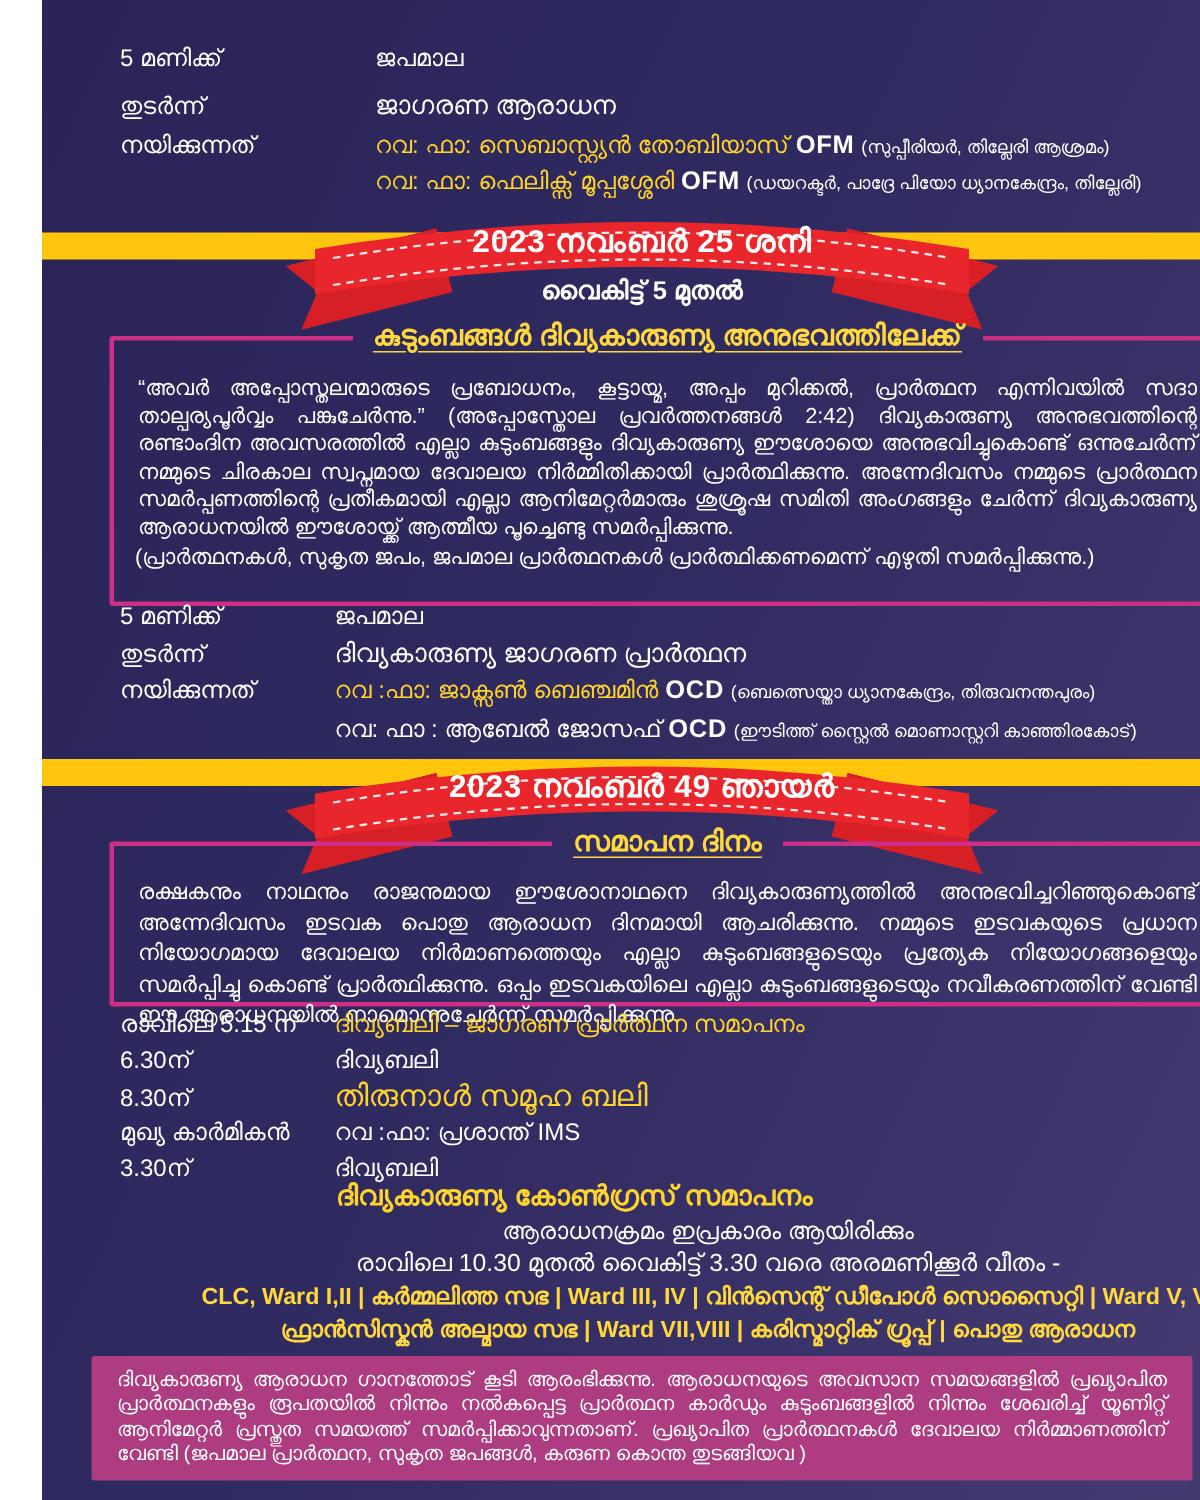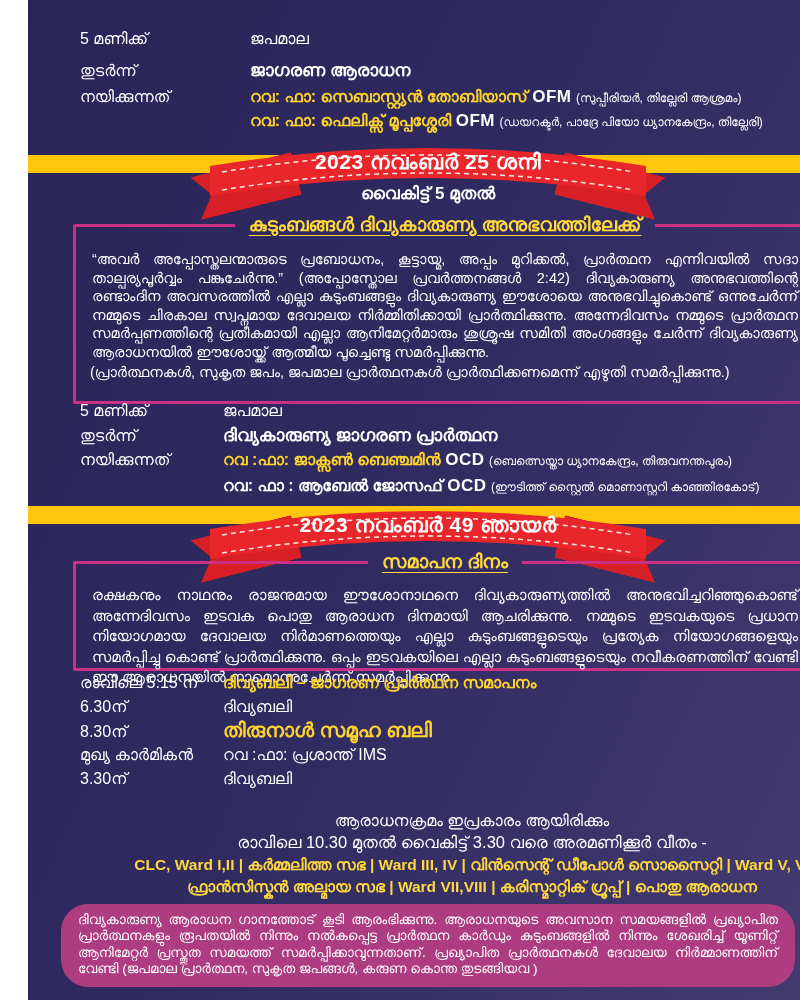--- a/index.html
+++ b/index.html
@@ -5,21 +5,21 @@
   html,body{margin:0;padding:0;}
   .page{
     position:relative;width:800px;height:1000px;overflow:hidden;
     background:linear-gradient(115deg,#2a2458 0%,#2f2a60 45%,#443b71 100%);
     font-family:"Liberation Sans", sans-serif;color:#ffffff;margin-left:28px;
   }
   .line{position:absolute;left:52px;right:36px;display:flex;align-items:baseline;}
   .lbl{flex:none;font-size:16px;color:#ffffff;}
   .w170{width:170px;} .w143{width:143px;}
   .val{font-size:16px;}
-  .b{font-weight:bold;}
+  .b{font-weight:normal;}
   .y{color:#ffd42a;}
   .big{font-size:17.5px;}
   .bigger{font-size:20px;}
   .ofm{font-size:17px;font-weight:bold;color:#ffffff;letter-spacing:.5px;text-align:right;}
   .det{font-size:12px;color:#ffffff;}
   .leader-line{white-space:nowrap;}
   
   .band-yellow{position:absolute;left:0;width:800px;height:18px;background:#ffc60d;}
   
   .ribbon{position:absolute;left:160px;width:480px;height:86px;}
@@ -37,21 +37,21 @@
   fieldset.infobox legend{margin:0 auto;padding:0 14px;text-align:center;
     font-size:19px;font-weight:bold;color:#ffd83d;
     text-decoration:underline;text-underline-offset:4px;}
   .box-body{font-size:14.5px;line-height:18.6px;text-align:justify;margin:10px 2px 0;color:#ffffff;}
   .box-body2{font-size:15px;line-height:20.5px;text-align:justify;margin:8px 2px 0;color:#ffffff;}
   .box-footer{font-size:14.5px;text-align:left;margin:2px 0 0;color:#ffffff;}
   .center-line{position:absolute;left:0;width:800px;text-align:center;padding-left:44px;}
   .wards{font-size:15.5px;font-weight:bold;color:#ffd83d;}
   .congress{position:absolute;left:196px;font-size:18.5px;font-weight:bold;color:#ffd42a;}
   .footer-box{position:absolute;left:33px;top:904px;width:734px;box-sizing:border-box;
-    background:#ad3c80;border-radius:27px;padding:8px 17px 9px;
+    background:#ad3c80;border-radius:2px;padding:8px 17px 9px;
     font-size:13.6px;line-height:16.4px;text-align:justify;color:#ffffff;}
 </style>
 </head>
 <body>
 
 <div class="page">
 
   <div class="line" style="top:30px">
     <span class="lbl w170">5 മണിക്ക്</span>
     <span class="val">ജപമാല</span>
@@ -152,20 +152,21 @@
   </div>
   <div class="line" style="top:746px">
     <span class="lbl w143">മുഖ്യ കാർമികൻ</span>
     <span class="val">റവ :ഫാ: പ്രശാന്ത് IMS</span>
   </div>
   <div class="line" style="top:770px">
     <span class="lbl w143">3.30ന്</span>
     <span class="val">ദിവ്യബലി</span>
   </div>
 
+  <div class="congress" style="top:786px">ദിവ്യകാരുണ്യ കോൺഗ്രസ് സമാപനം</div>
   <div class="center-line" style="top:812px;font-size:16px">ആരാധനക്രമം ഇപ്രകാരം ആയിരിക്കും</div>
   <div class="center-line" style="top:833px;font-size:16.5px">രാവിലെ 10.30 മുതൽ വൈകിട്ട് 3.30 വരെ അരമണിക്കൂർ വീതം -</div>
   <div class="center-line wards" style="top:856px">CLC, Ward I,II | കർമ്മലിത്ത സഭ | Ward III, IV | വിൻസെന്റ് ഡീപോൾ സൊസൈറ്റി | Ward V, VI</div>
   <div class="center-line wards" style="top:878px">ഫ്രാൻസിസ്കൻ അല്മായ സഭ | Ward  VII,VIII | കരിസ്മാറ്റിക് ഗ്രൂപ്പ് | പൊതു ആരാധന</div>
 
   <div class="footer-box">
     <span>ദിവ്യകാരുണ്യ ആരാധന ഗാനത്തോട് കൂടി ആരംഭിക്കുന്നു. ആരാധനയുടെ അവസാന സമയങ്ങളിൽ പ്രഖ്യാപിത പ്രാർത്ഥനകളും രൂപതയിൽ നിന്നും നൽകപ്പെട്ട പ്രാർത്ഥന കാർഡും കുടുംബങ്ങളിൽ നിന്നും  ശേഖരിച്ച് യൂണിറ്റ് ആനിമേറ്റർ പ്രസ്തുത സമയത്ത് സമർപ്പിക്കാവുന്നതാണ്.  പ്രഖ്യാപിത പ്രാർത്ഥനകൾ ദേവാലയ നിർമ്മാണത്തിന് വേണ്ടി (ജപമാല പ്രാർത്ഥന, സുകൃത ജപങ്ങൾ, കരുണ കൊന്ത തുടങ്ങിയവ )</span>
   </div>
 
 </div>

